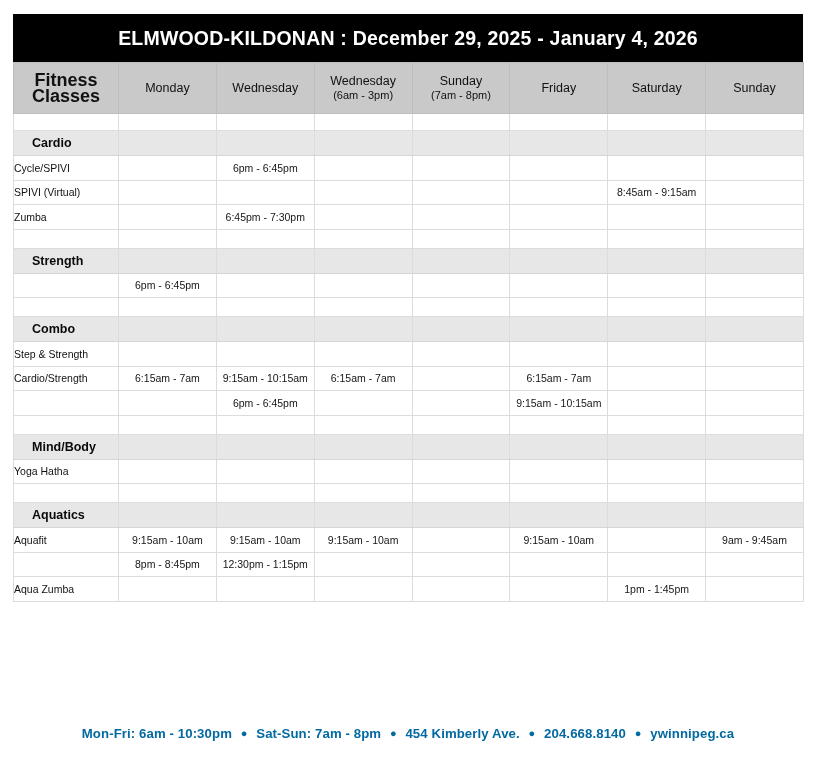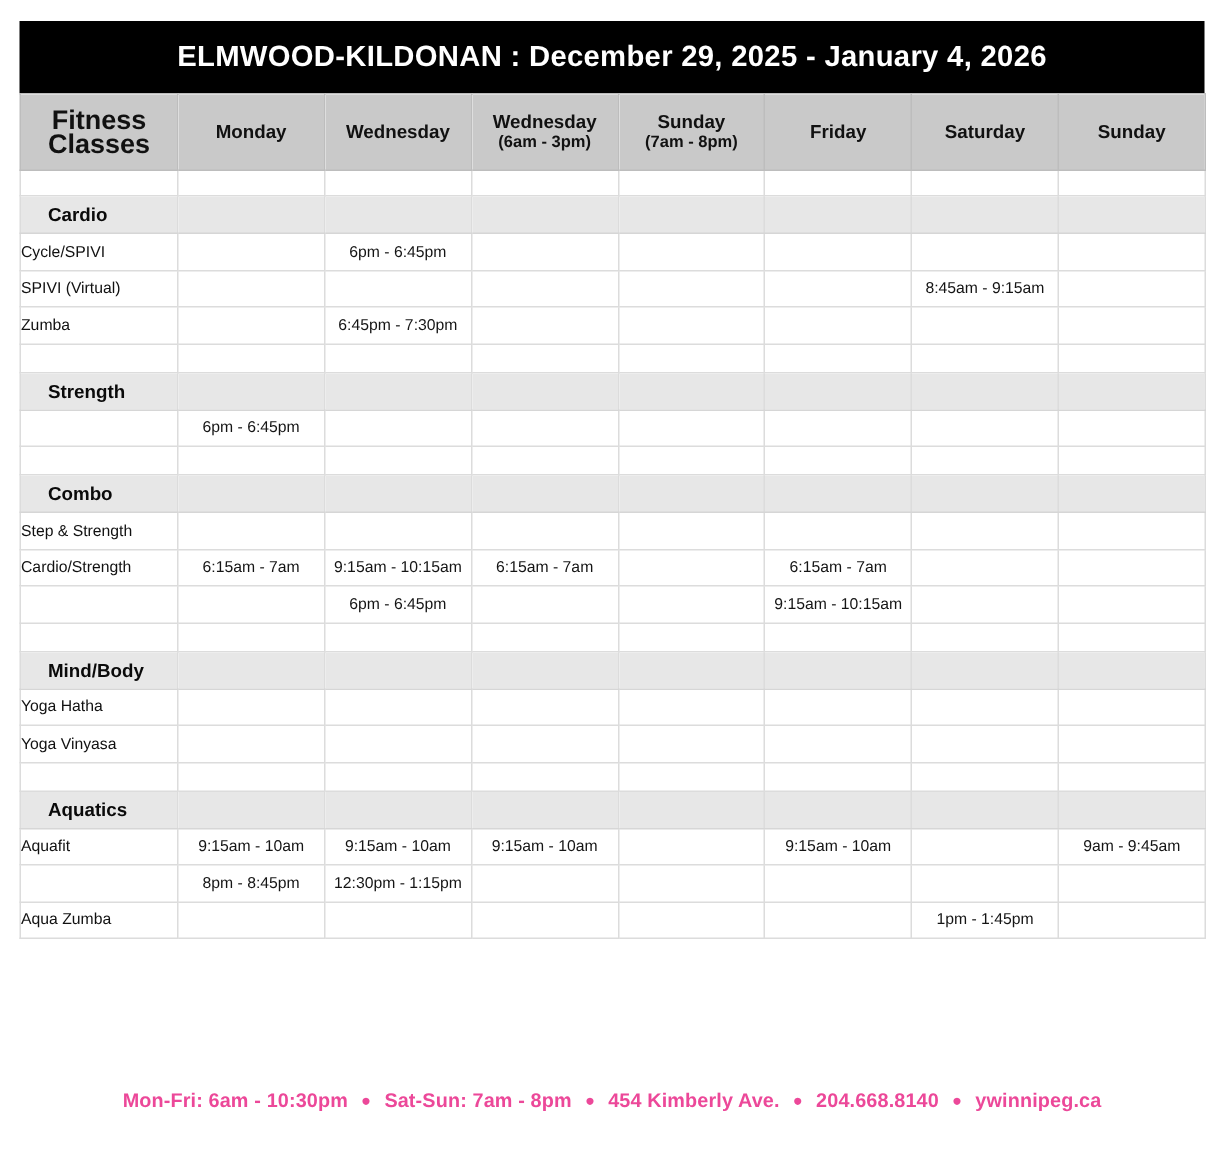--- a/index.html
+++ b/index.html
@@ -70,21 +70,21 @@
   }
 
   
   tr.head-row th {
     background: #c9c9c9;
     border: 1px solid #bdbdbd;
     height: 51px;
     text-align: center;
     font-size: 12.5px;
     line-height: 14px;
-    font-weight: bold;
+    font-weight: normal;
     color: #111111;
     padding: 0 2px;
   }
   tr.head-row th.corner {
     font-weight: bold;
     font-size: 18px;
     line-height: 16px;
   }
   th .sub {
     display: block;
@@ -137,21 +137,21 @@
 
   
   .footer {
     position: absolute;
     left: 0;
     top: 726px;
     width: 816px;
     text-align: center;
     font-size: 13.2px;
     font-weight: bold;
-    color: #ec4899;
+    color: #0369a1;
     letter-spacing: 0.1px;
     white-space: nowrap;
   }
   .footer .dot {
     padding: 0 5px;
     font-size: 11px;
     vertical-align: 1px;
   }
 </style>
 </head>
@@ -360,30 +360,20 @@
           <tr class="data">
             <td class="label">Yoga Hatha</td>
             <td class="slot"></td>
             <td class="slot"></td>
             <td class="slot"></td>
             <td class="slot"></td>
             <td class="slot"></td>
             <td class="slot"></td>
             <td class="slot"></td>
           </tr>
-          <tr class="data">
-            <td class="label">Yoga Vinyasa</td>
-            <td class="slot"></td>
-            <td class="slot"></td>
-            <td class="slot"></td>
-            <td class="slot"></td>
-            <td class="slot"></td>
-            <td class="slot"></td>
-            <td class="slot"></td>
-          </tr>
           <tr class="spacer-sm">
             <td></td>
             <td></td>
             <td></td>
             <td></td>
             <td></td>
             <td></td>
             <td></td>
             <td></td>
           </tr>

